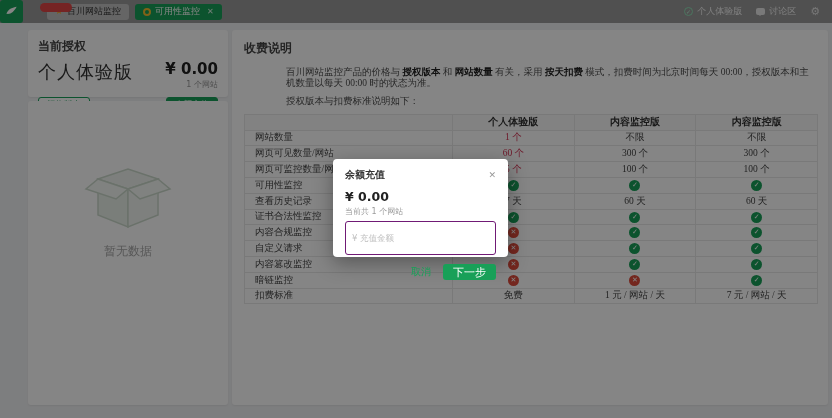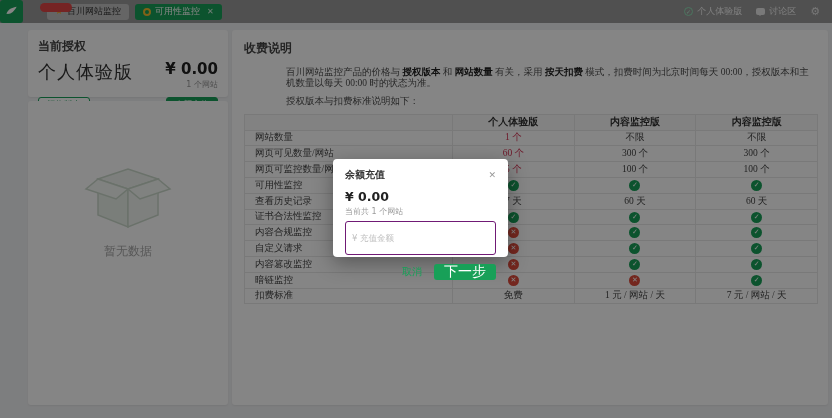--- a/index.html
+++ b/index.html
@@ -71,21 +71,21 @@
          box-shadow:0 6px 20px rgba(0,0,0,.35);padding:9px 12px;}
   .m-head{display:flex;justify-content:space-between;align-items:center;}
   .m-title{font-size:10px;font-weight:700;color:#333;}
   .m-close{font-size:9px;color:#999;cursor:pointer;}
   .m-amt{font-size:12.5px;font-weight:700;color:#222;margin-top:7px;}
   .m-sub{font-size:8px;color:#9b9b9b;margin-top:2px;}
   .m-input{margin-top:4px;width:151px;height:16px;border:1px solid #701a75;border-radius:3px;font-size:8.5px;padding:16px 6px;color:#333;outline:none;font-family:inherit;}
   .m-input::placeholder{color:#bfbfbf;}
   .m-foot{display:flex;justify-content:flex-end;align-items:center;gap:12px;margin-top:9px;}
   .m-cancel{font-size:10px;color:var(--green);cursor:pointer;}
-  .m-next{background:var(--green);color:#fff;font-size:14px;height:16px;padding:0 10px;border-radius:3px;display:inline-flex;align-items:center;cursor:pointer;}
+  .m-next{background:var(--green);color:#fff;font-size:11px;height:16px;padding:0 10px;border-radius:3px;display:inline-flex;align-items:center;cursor:pointer;}
 </style>
 </head>
 <body>
 
 <div id="stage">
 
   <div class="topbar">
     <div class="logo">
       <svg viewBox="0 0 16 16">
         <path d="M2.5 10.5 C5 4.5, 9.5 4, 13.5 3 C11 8, 7 11.5, 2.5 10.5 Z" fill="#ffffff"></path>

